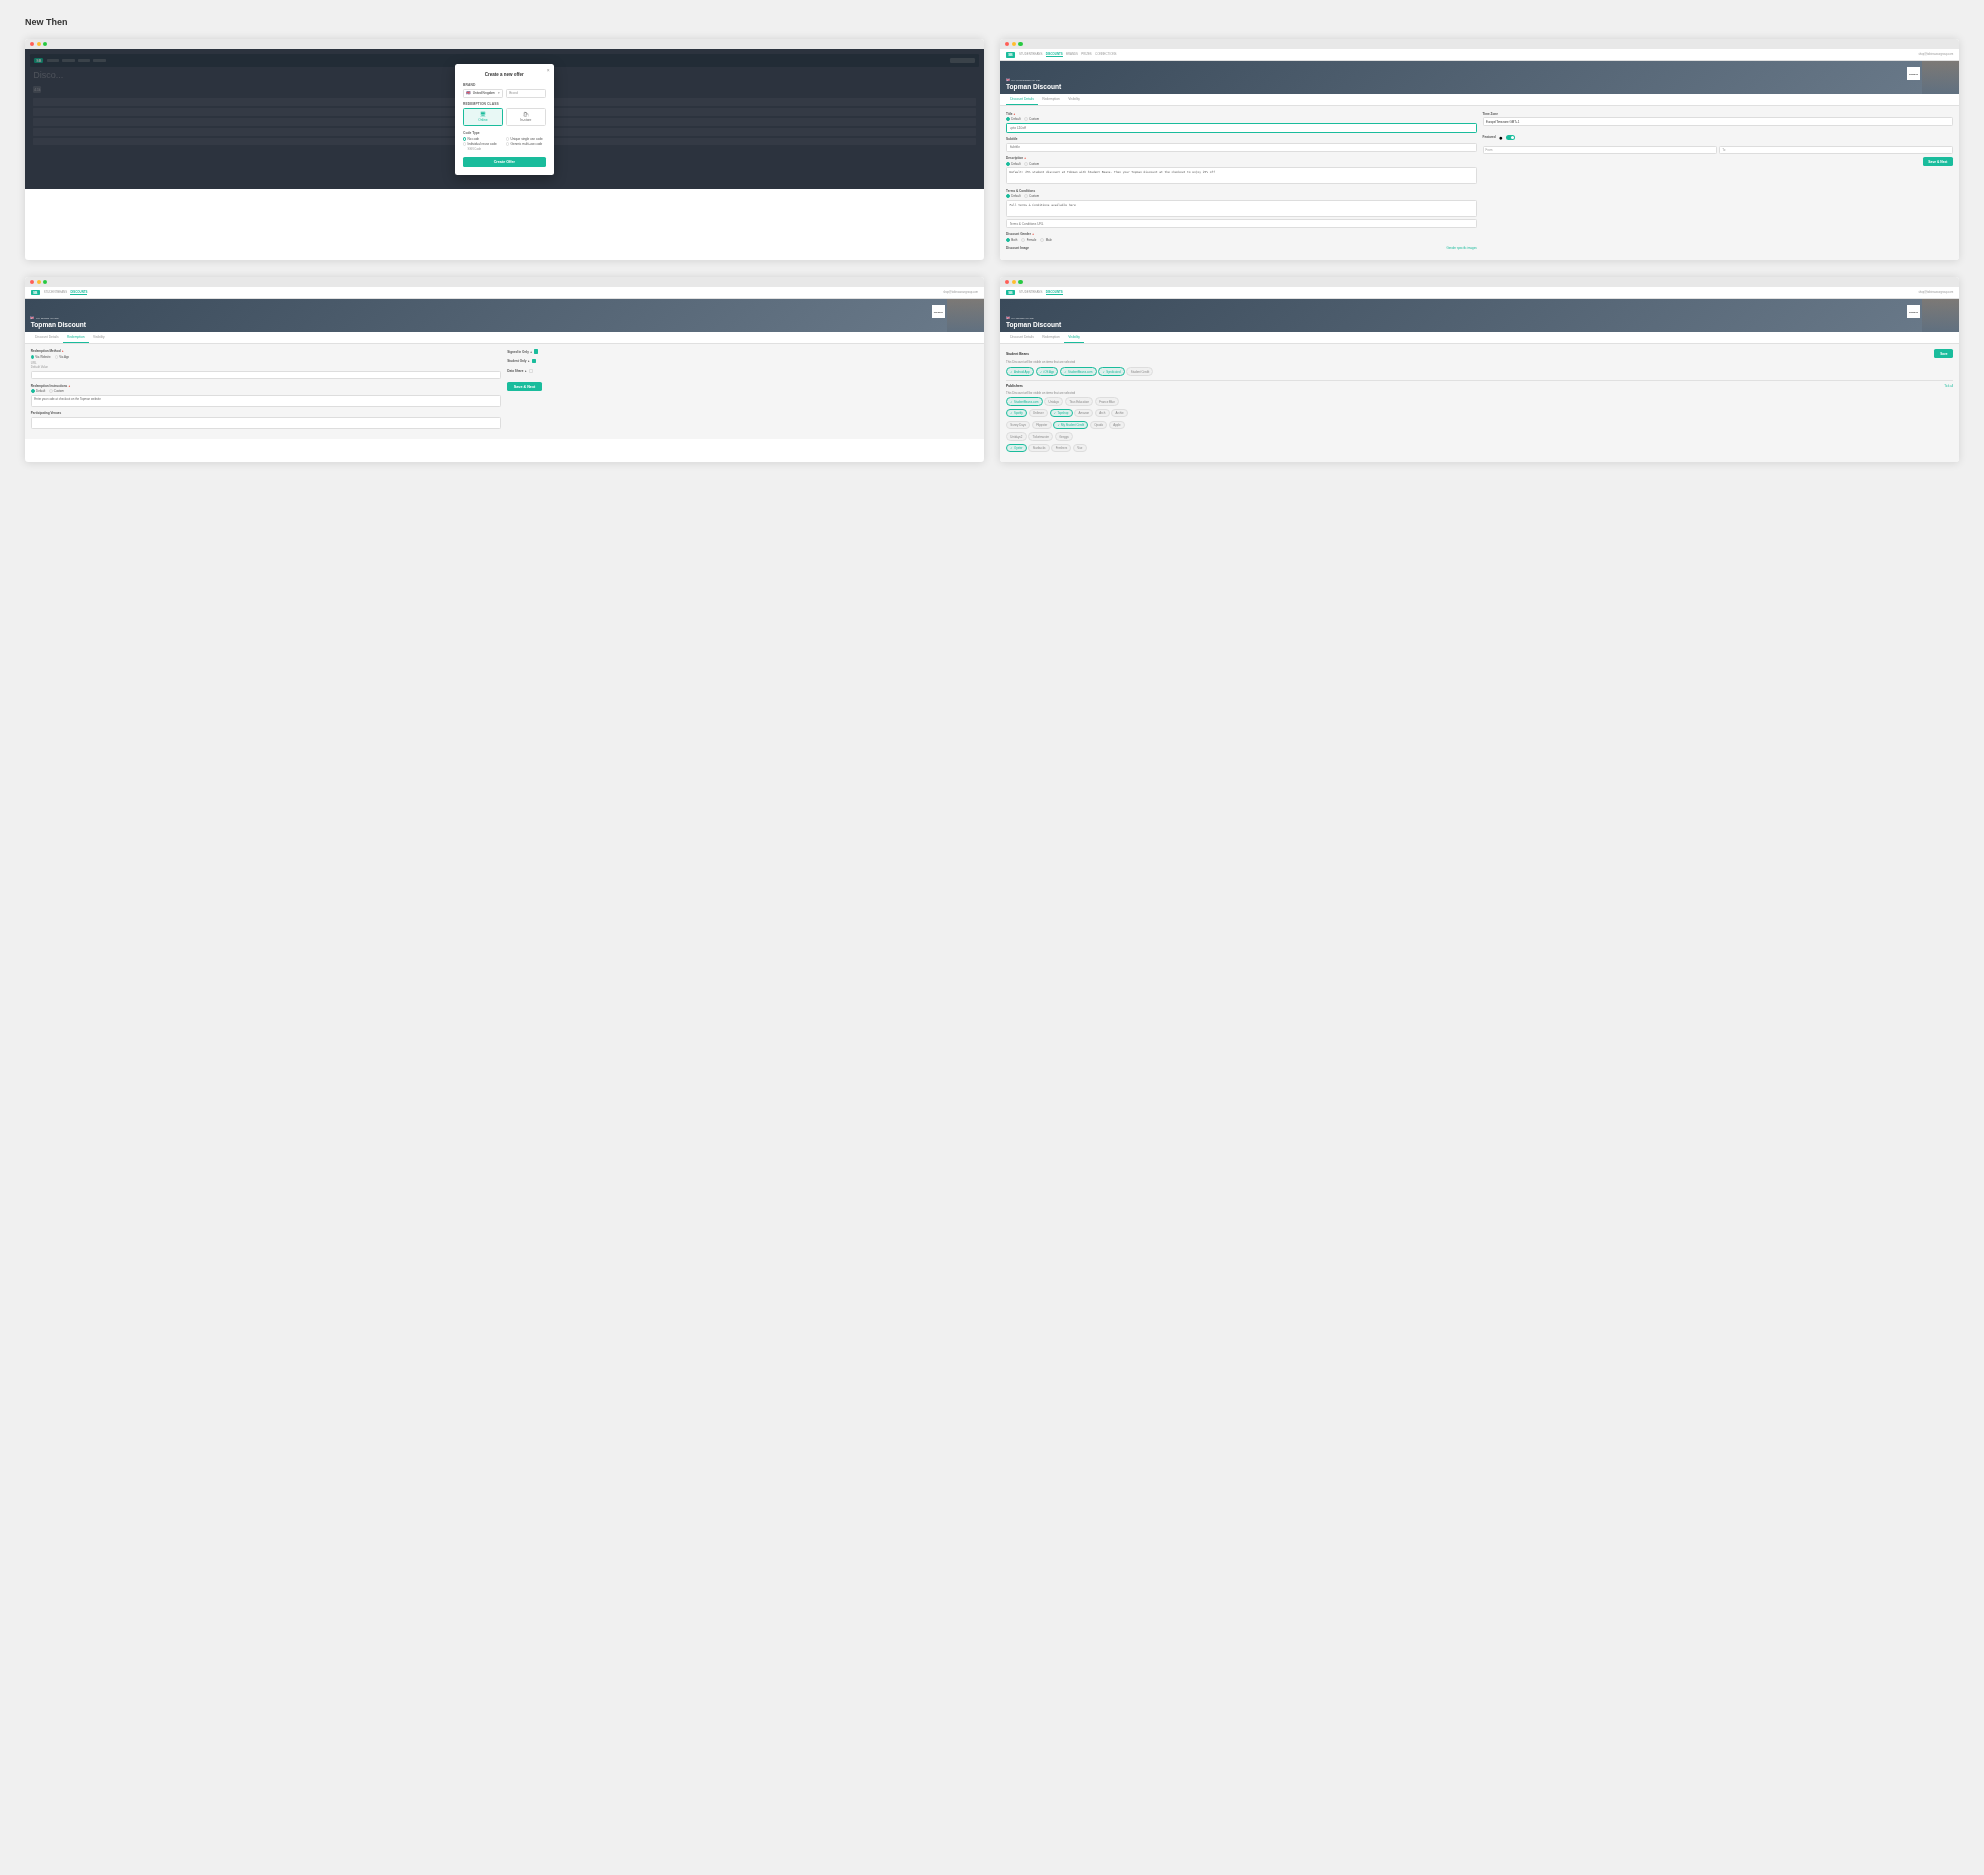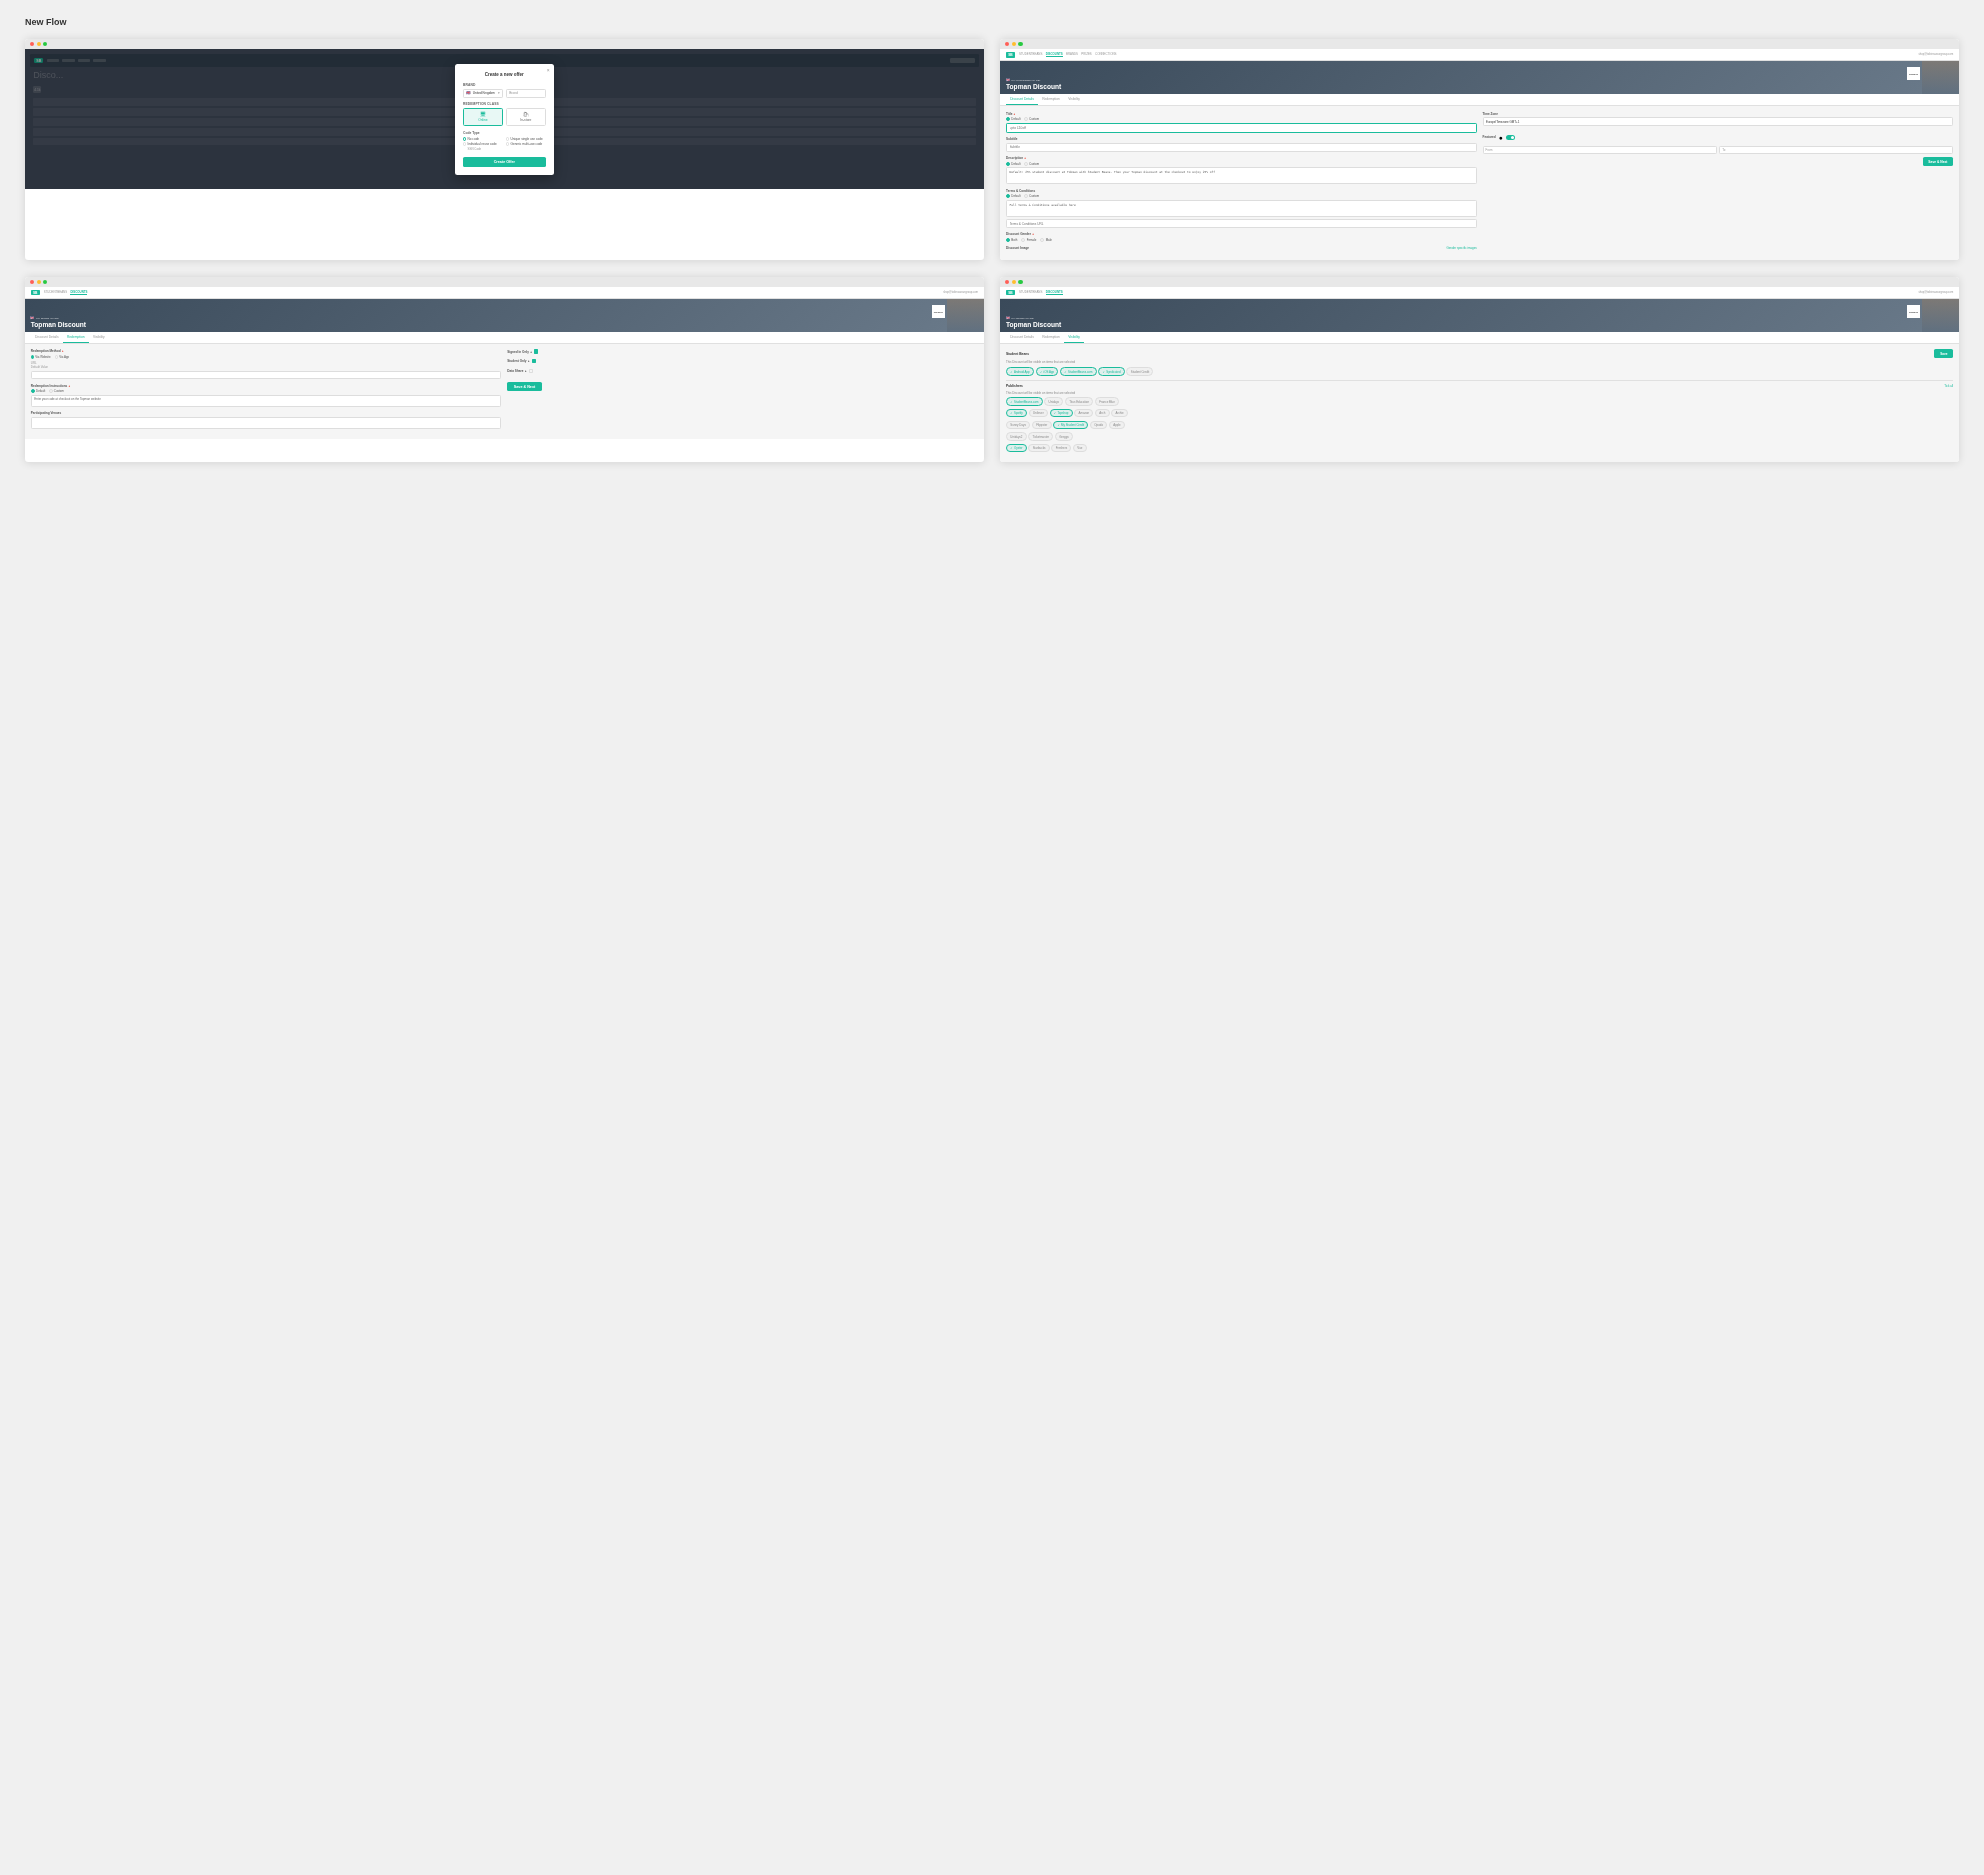--- a/index.html
+++ b/index.html
@@ -710,21 +710,21 @@
 
     
     .hero-content {
       position: relative;
       z-index: 2;
     }
   </style>
 </head>
 <body>
 
-<div class="page-title">New Flow</div>
+<div class="page-title">New Then</div>
 
 <div class="flow-grid">
 
   <div class="browser-window">
     <div class="browser-chrome">
       <div class="browser-dot dot-red"></div>
       <div class="browser-dot dot-yellow"></div>
       <div class="browser-dot dot-green"></div>
     </div>
     <div class="browser-content">

